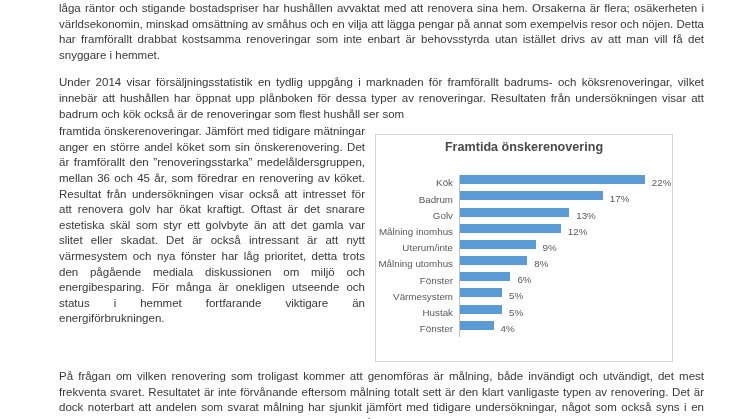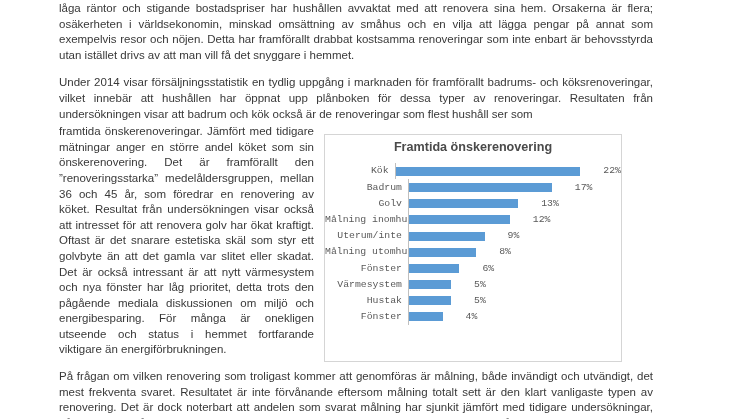--- a/index.html
+++ b/index.html
@@ -9,21 +9,21 @@
   }
   body {
     width: 746px;
     height: 419px;
     overflow: hidden;
   }
   .page {
     box-sizing: border-box;
     width: 746px;
     height: 419px;
-    padding: 1px 93px 0 59px;
+    padding: 1px 42px 0 59px;
     font-family: "Liberation Sans", sans-serif;
     font-size: 11.5px;
     line-height: 15.6px;
     color: #383838;
     text-align: justify;
   }
   .para { margin: 0; }
   .para-trend-1 { margin-top: 12px; }
   .wrap-section {
     padding-top: 2px;
@@ -44,42 +44,41 @@
   }
   .chart-title {
     margin-top: 5px;
     height: 17px;
     text-align: center;
     font-size: 12.6px;
     font-weight: bold;
     color: #4a4a4a;
     line-height: 15px;
   }
-  .chart-rows { margin-top: 6px; font-family: Liberation Mono, monospace; }
+  .chart-rows { margin-top: 18px; }
   .crow {
     display: flex;
     align-items: center;
     height: 16.2px;
   }
   .clabel {
     box-sizing: border-box;
     width: 83px;
     padding-right: 6px;
     text-align: right;
     font-size: 9.8px;
     color: #595959;
     white-space: nowrap;
   }
   .cbar-area {
     flex: 1;
     align-self: stretch;
     display: flex;
-    align-items: center;
+    align-items: flex-start;
     border-left: 1px solid #bfbfbf;
-    gap: 16px;
   }
   .cbar {
     height: 9px;
   }
   .cval {
     margin-left: 7px;
     font-size: 9.8px;
     color: #595959;
     white-space: nowrap;
   }

